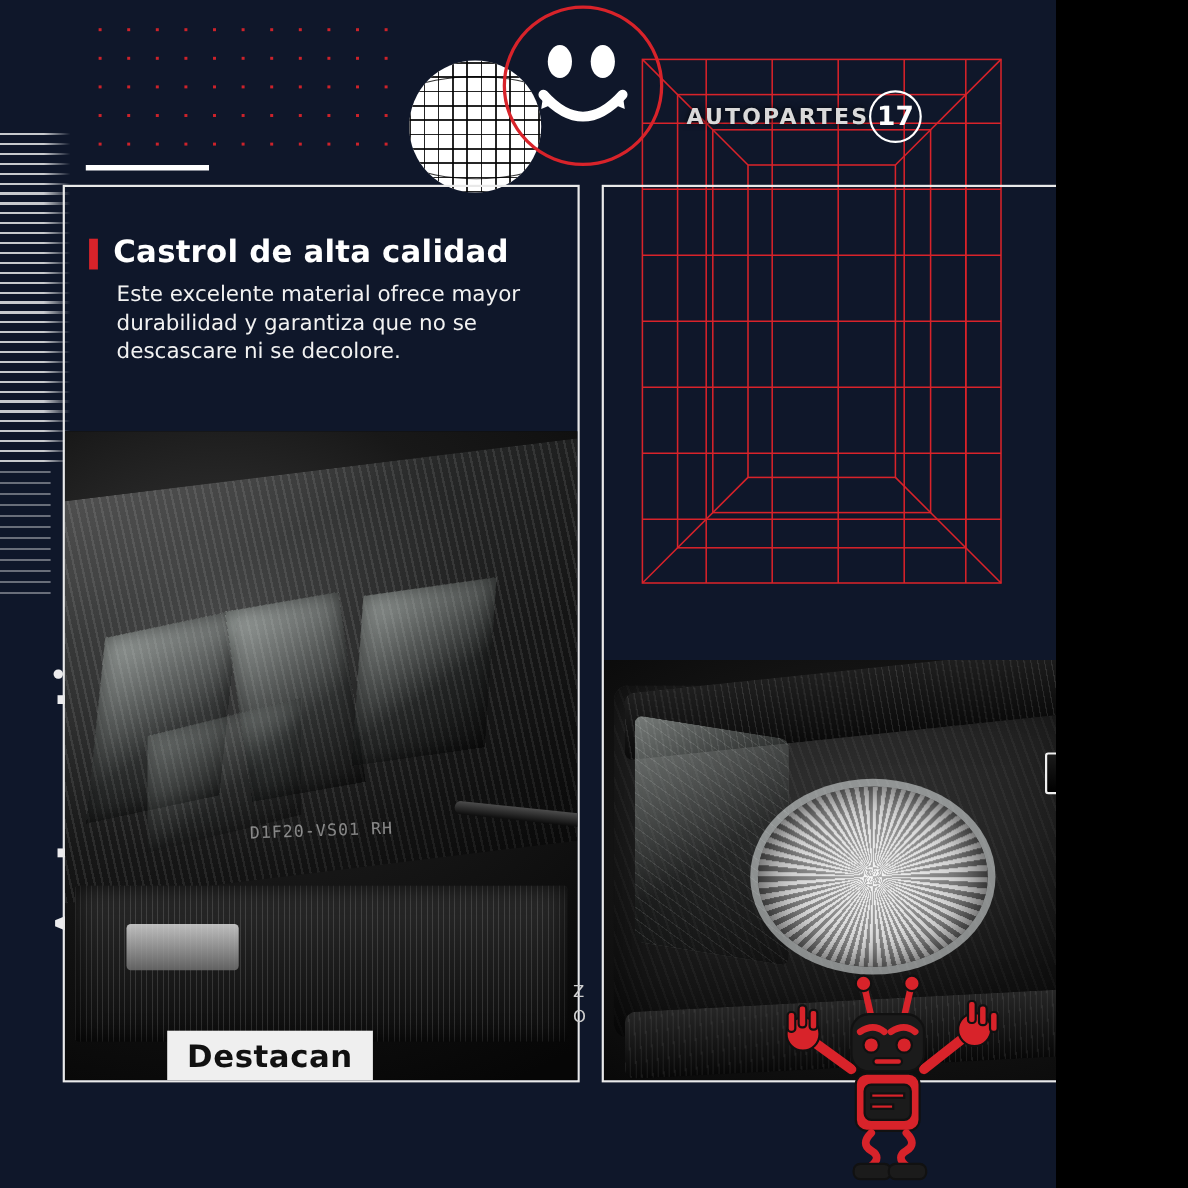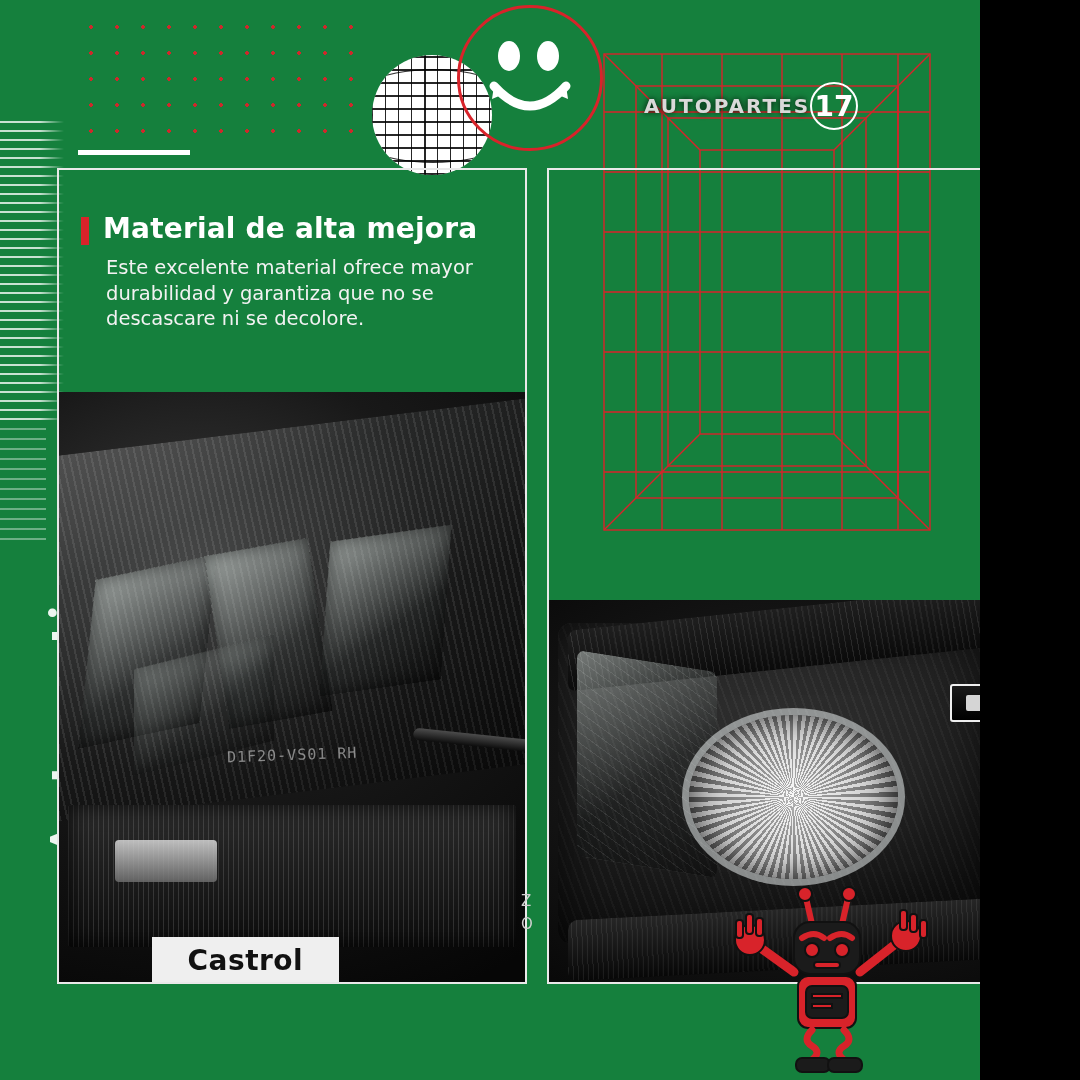--- a/index.html
+++ b/index.html
@@ -4,25 +4,24 @@
 <style>
   html, body {
     margin: 0;
     padding: 0;
     background: #000;
   }
   #stage {
     position: relative;
     width: 960px;
     height: 1080px;
-    background: #15803d;
+    background: #0f172a;
     overflow: hidden;
     font-family: "Liberation Sans", sans-serif;
     color: #fff;
-    padding-left: 20px;
   }
 
   
   .dot-grid {
     position: absolute;
     left: 78px;
     top: 14px;
     width: 286px;
     height: 136px;
     background-image: radial-gradient(#d8232a 1.6px, transparent 1.7px);
@@ -103,21 +102,21 @@
   }
   .autopartes-badge {
     position: absolute;
     left: 208px;
     top: 30px;
     width: 44px;
     height: 44px;
     border-radius: 50%;
     border: 2.5px solid #fff;
     color: #fff;
-    font-size: 28px;
+    font-size: 24px;
     font-weight: bold;
     display: flex;
     align-items: center;
     justify-content: center;
     font-family: "DejaVu Sans", sans-serif;
   }
 
   
   .scribble {
     position: absolute;
@@ -461,36 +460,36 @@
 
   <div class="scribble"></div>
   <div class="scribble2"></div>
   <div class="vertical-word">Automotive</div>
   <div class="dot-col"></div>
 
   <div class="card card-left">
     <div class="card-head">
       <h2 class="card-title">
         <span class="title-tick"></span>
-        <span>Material de alta mejora</span>
+        <span>Castrol de alta calidad</span>
       </h2>
       <p class="card-body">Este excelente material ofrece mayor durabilidad y garantiza que no se descascare ni se decolore.</p>
     </div>
     <div class="photo photo-left">
       <div class="hl-left-bg"></div>
       <div class="hl-left-lens"></div>
       <div class="hl-left-facet f1"></div>
       <div class="hl-left-facet f2"></div>
       <div class="hl-left-facet f3"></div>
       <div class="hl-left-facet f4"></div>
       <div class="hl-left-code">D1F20-VS01 RH</div>
       <div class="hl-left-cable"></div>
       <div class="hl-left-strip"></div>
       <div class="hl-left-tab"></div>
-      <div class="castrol">Castrol</div>
+      <div class="castrol">Destacan</div>
     </div>
   </div>
 
   <div class="card card-right">
     <div class="card-head">
     </div>
     <div class="photo photo-right">
       <div class="hl-right-bg"></div>
       <div class="hl-right-body"></div>
       <div class="hl-right-top"></div>

